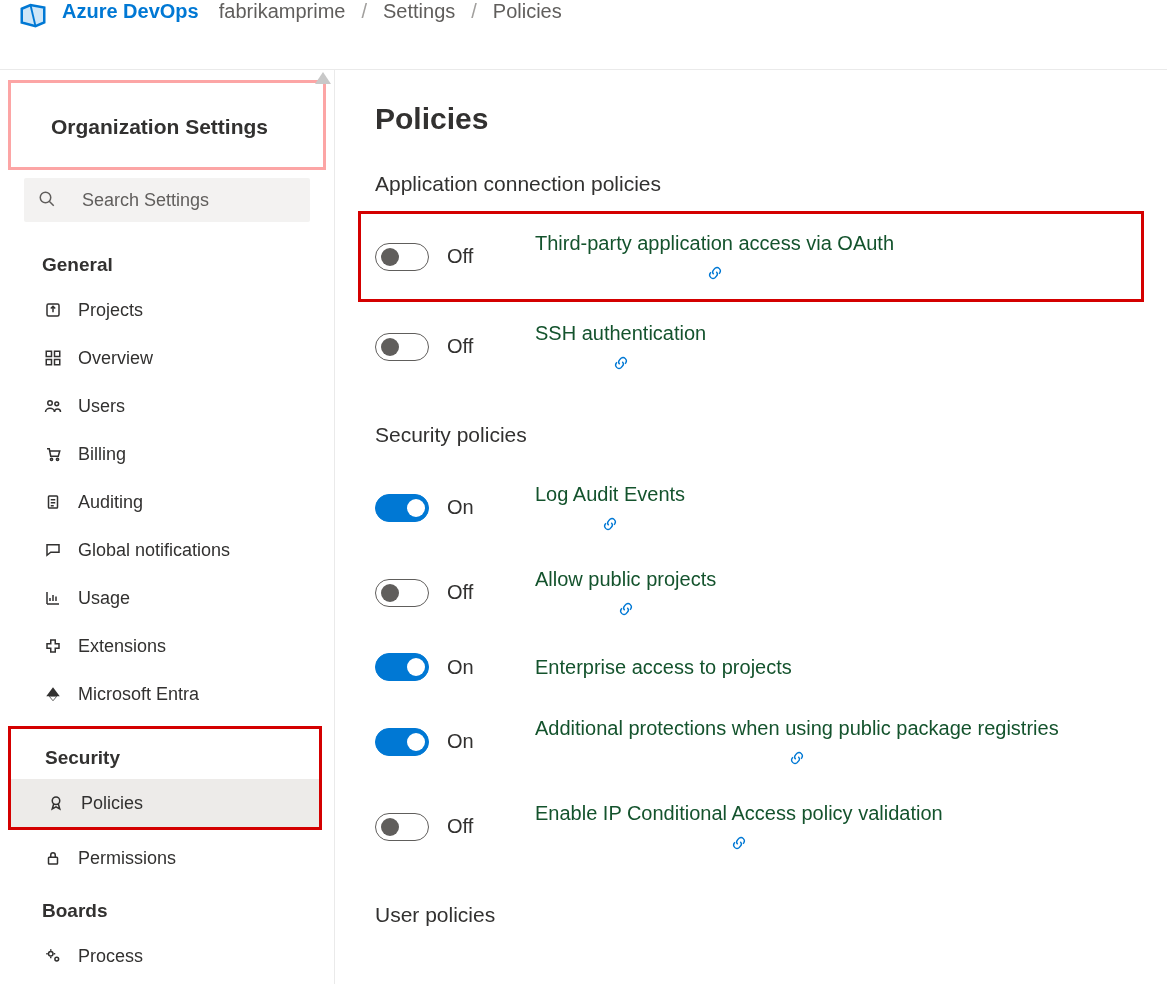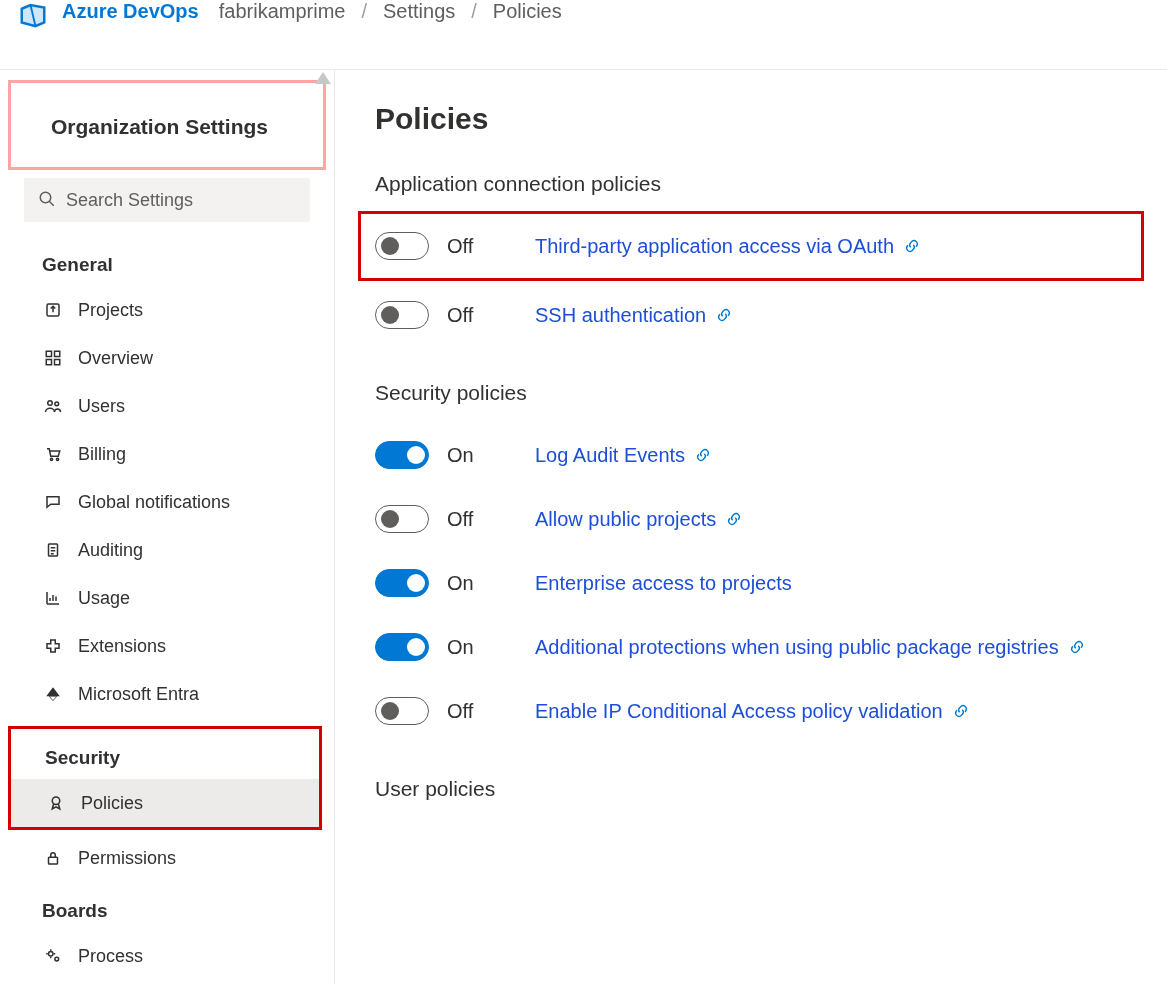--- a/index.html
+++ b/index.html
@@ -67,21 +67,21 @@
     padding: 16px !important;
   }
   .hl-red .inner { padding: 12px 16px; display:block; }
 
   .searchbox {
     margin: 8px 24px 14px;
     background: #f3f2f1;
     display: flex; align-items: center;
     height: 44px;
     padding: 0 14px;
-    gap: 10px;
+    gap: 26px;
     border-radius: 2px;
   }
   .searchbox svg { flex: 0 0 auto; }
   .searchbox input {
     border: none; outline: none; background: transparent;
     font-size: 18px; flex: 1; color: #605e5c;
   }
   .searchbox input::placeholder { color: #605e5c; }
 
   .group-label {
@@ -148,22 +148,22 @@
     background: #fff;
     left: 31px;
   }
   .toggle-state {
     width: 70px;
     font-size: 20px;
     color: #323130;
   }
   .policy-label {
     font-size: 20px;
-    color: #1d4ed8;
-    display: flex; align-items: center; gap: 10px;
+    color: #14532d;
+    display: flex; align-items: center; gap: 10px; flex-direction: column;
   }
   .link-icon { color: #0078d4; display:inline-flex; }
   .section-gap { height: 26px; }
 </style>
 </head>
 <body>
 
 <div class="topbar">
   <span class="logo">
     <svg width="30" height="30" viewBox="0 0 24 24" fill="none">
@@ -240,34 +240,34 @@
             <circle cx="10" cy="19" r="1.5"></circle>
             <circle cx="18" cy="19" r="1.5"></circle>
         </svg>
       </span>
       <span>Billing</span>
     </div>
 
     <div class="nav-item">
       <span class="nav-icon">
         <svg width="18" height="18" viewBox="0 0 24 24" fill="none" stroke="#323130" stroke-width="2">
-          <path d="M4 5h16v10H9l-5 4V5z"></path>
-        </svg>
-      </span>
-      <span>Global notifications</span>
-    </div>
-
-    <div class="nav-item">
-      <span class="nav-icon">
-        <svg width="18" height="18" viewBox="0 0 24 24" fill="none" stroke="#323130" stroke-width="2">
           <rect x="6" y="4" width="12" height="16" rx="1"></rect>
             <path d="M9 9h6M9 13h6M9 17h4"></path>
         </svg>
       </span>
       <span>Auditing</span>
+    </div>
+
+    <div class="nav-item">
+      <span class="nav-icon">
+        <svg width="18" height="18" viewBox="0 0 24 24" fill="none" stroke="#323130" stroke-width="2">
+          <path d="M4 5h16v10H9l-5 4V5z"></path>
+        </svg>
+      </span>
+      <span>Global notifications</span>
     </div>
 
     <div class="nav-item">
       <span class="nav-icon">
         <svg width="18" height="18" viewBox="0 0 24 24" fill="none" stroke="#323130" stroke-width="2">
           <path d="M4 20V4M4 20h16"></path>
             <path d="M8 16v-4M12 16v-8M16 16v-6"></path>
         </svg>
       </span>
       <span>Usage</span>

